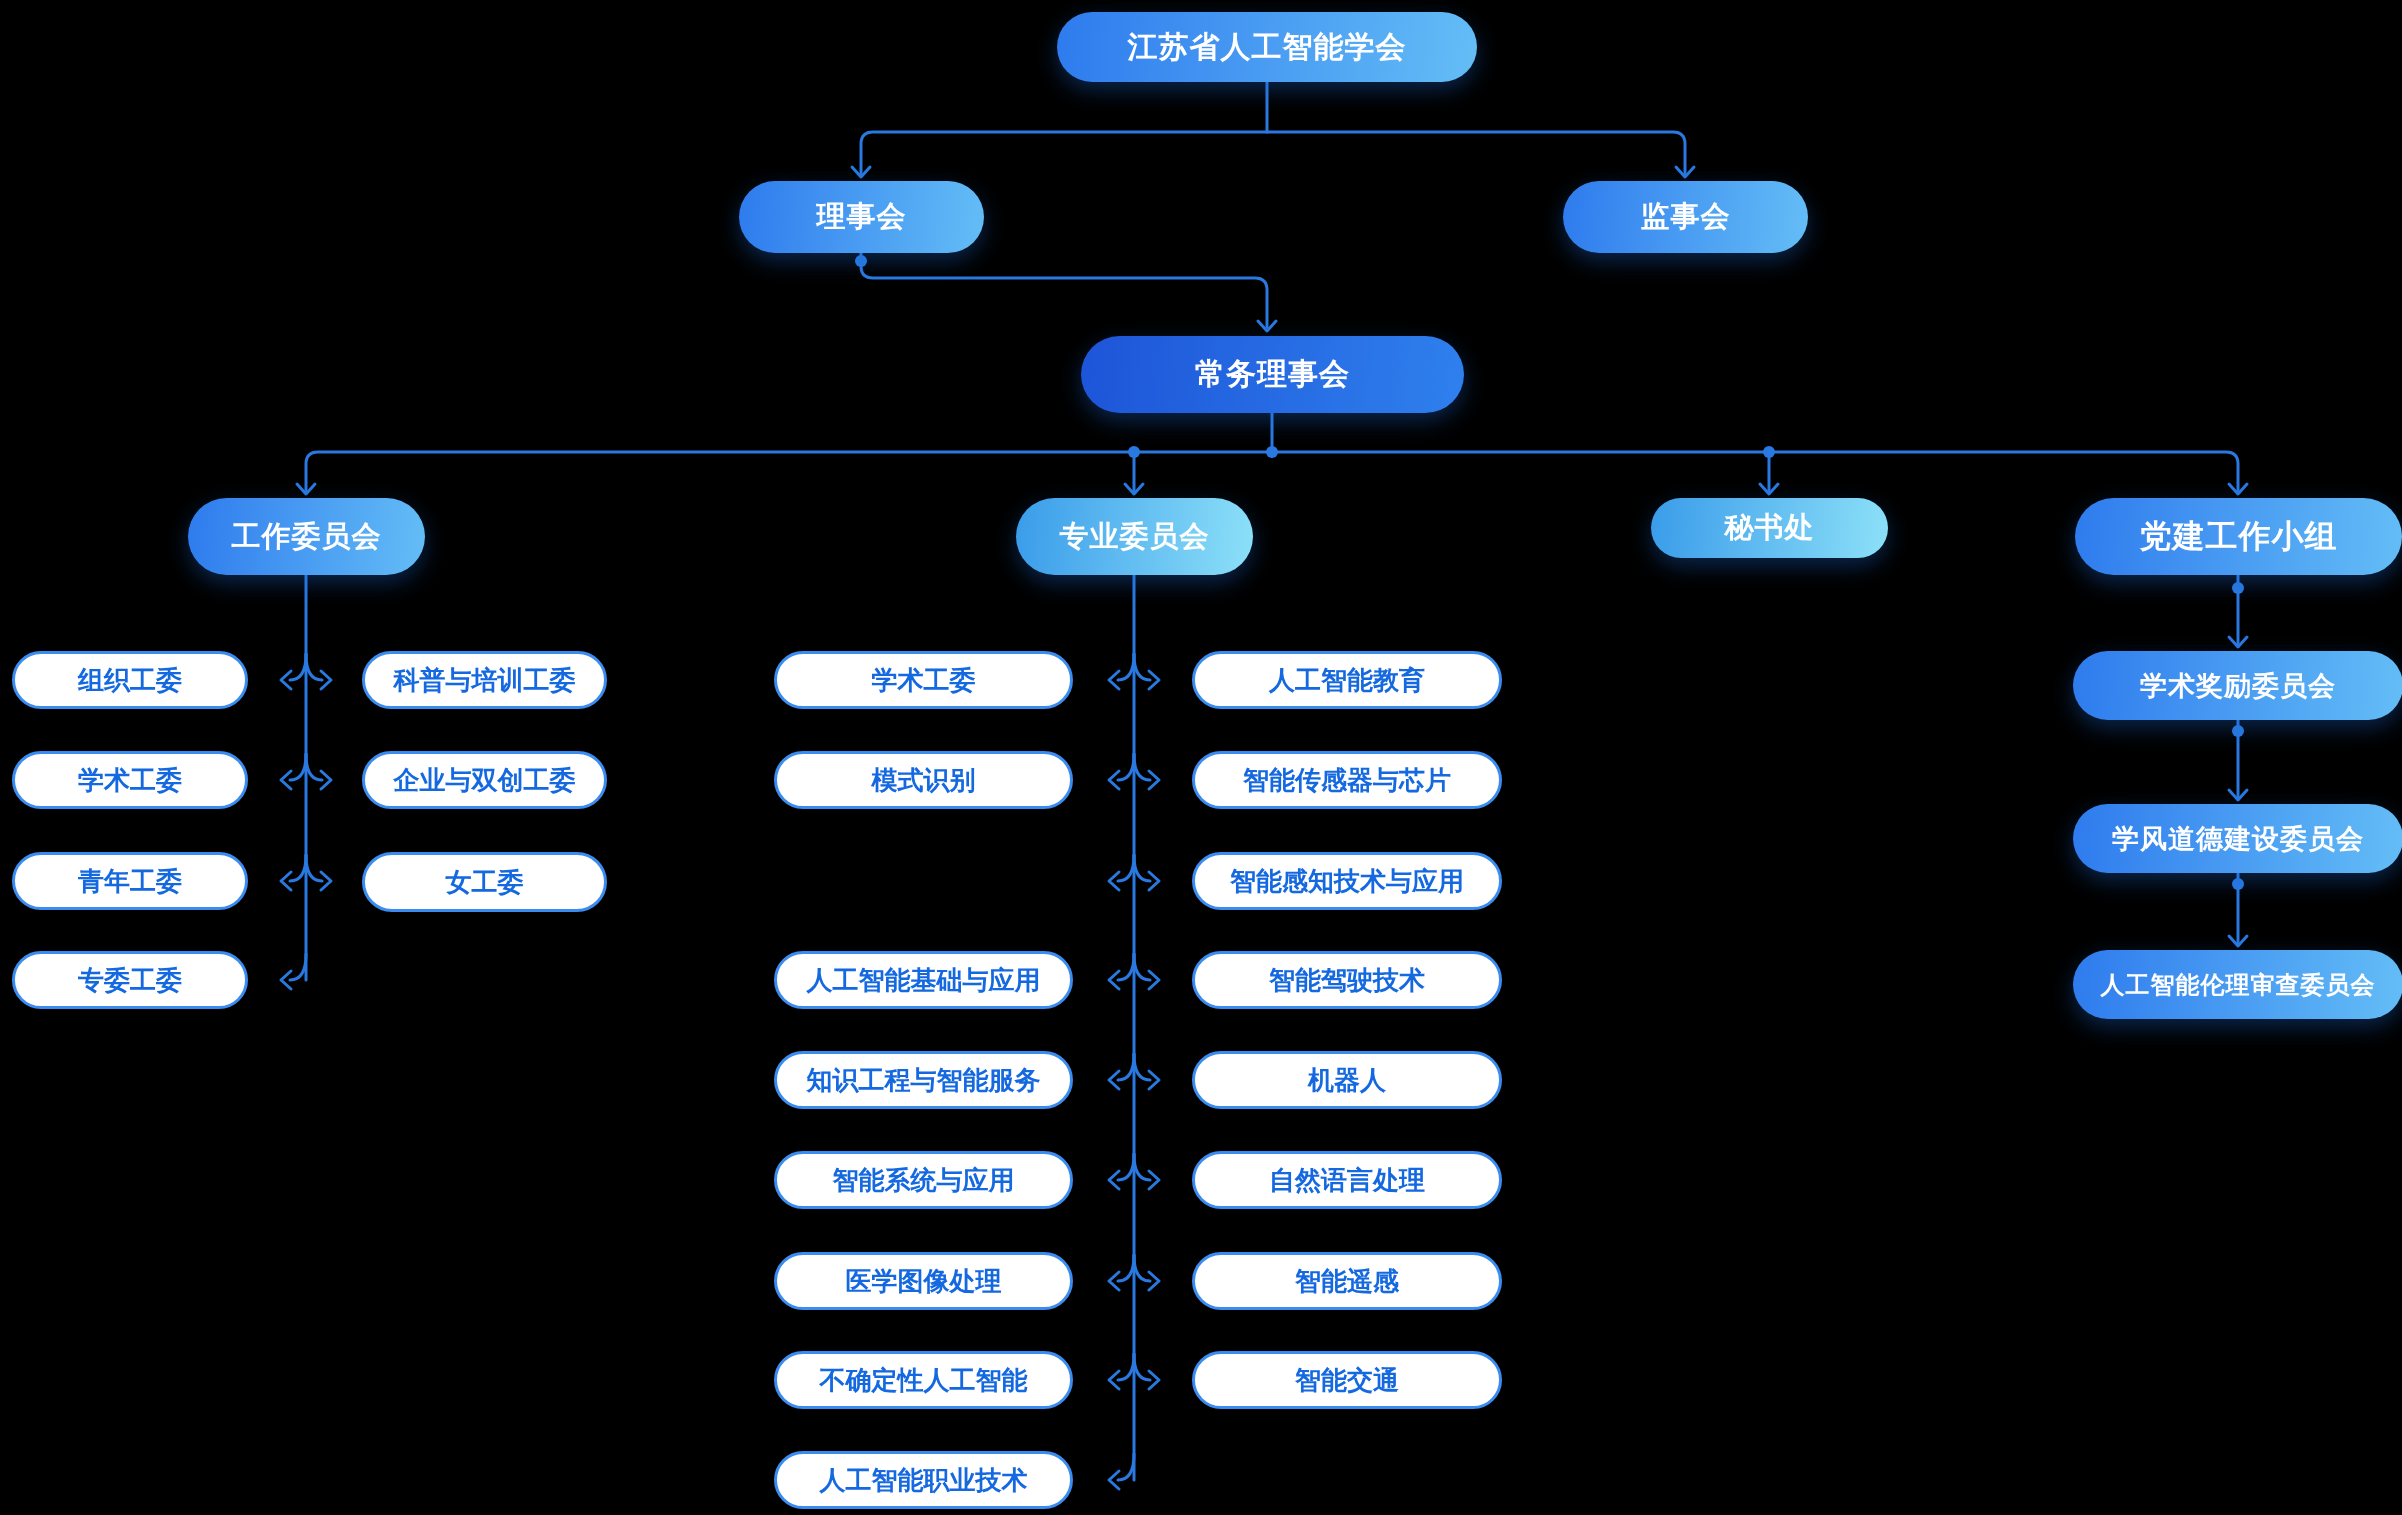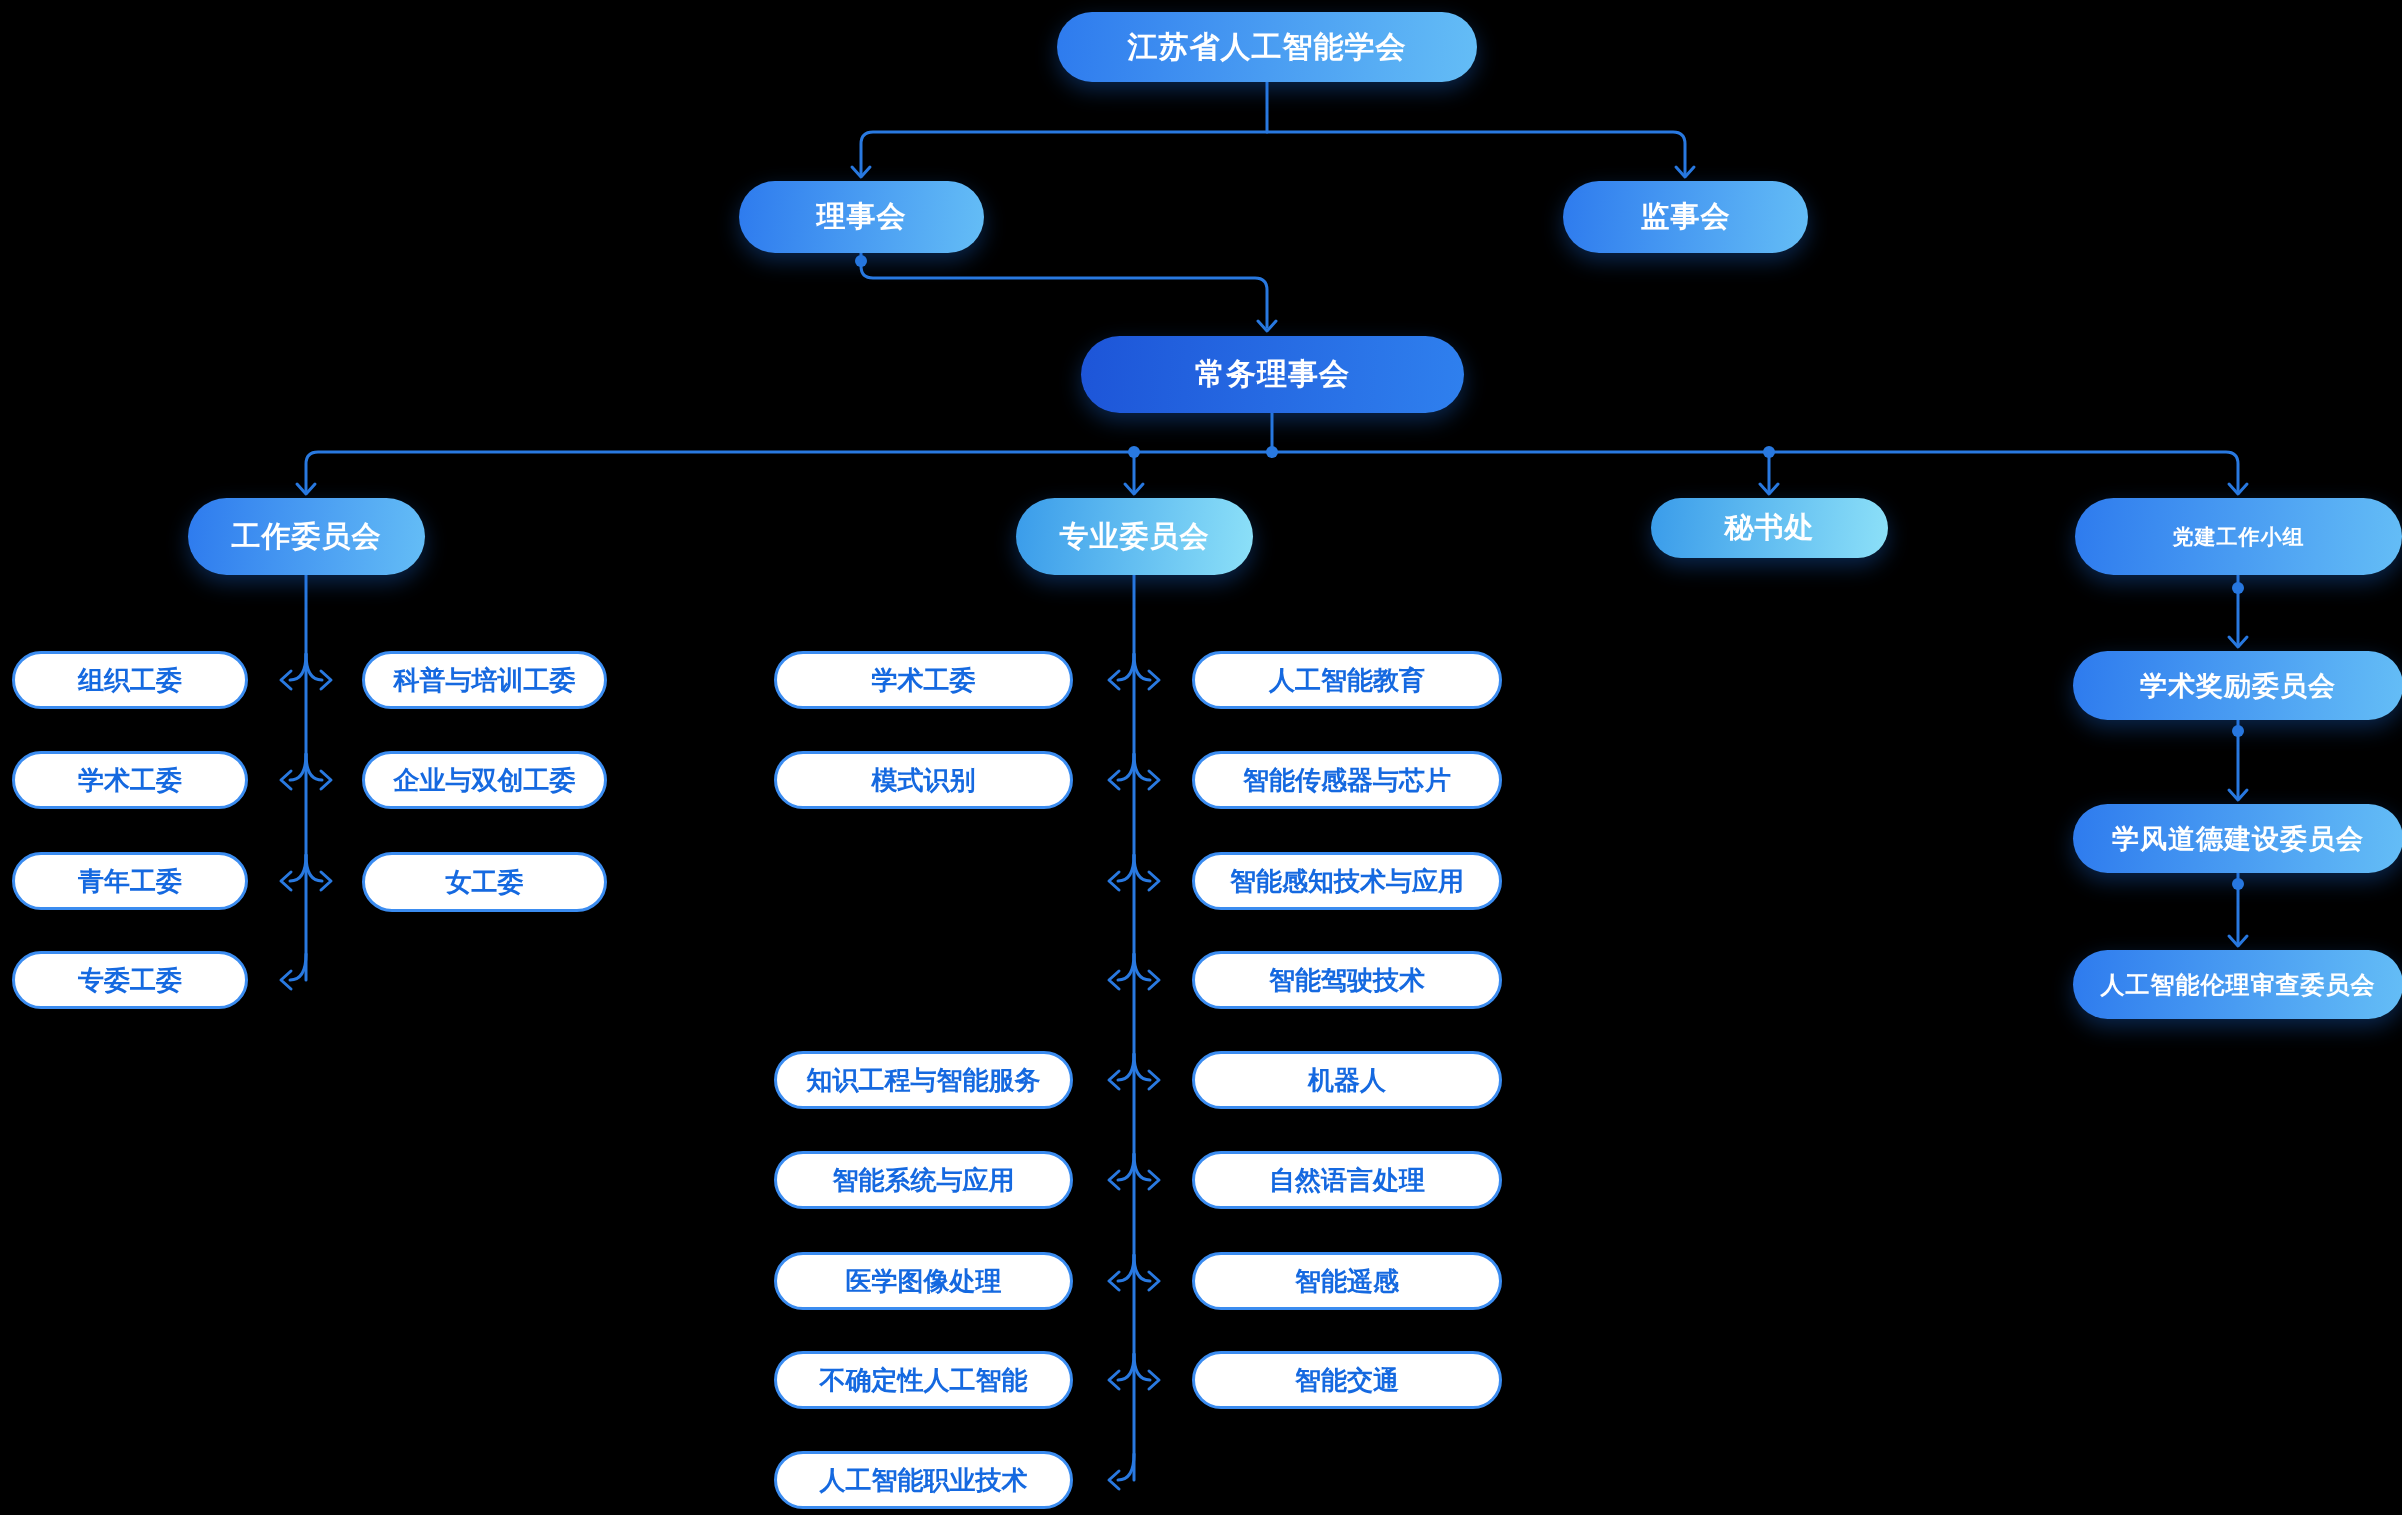--- a/index.html
+++ b/index.html
@@ -148,33 +148,34 @@
   </svg>
 
   <div class="pill head g-blue" style="left:1057px;top:12px;width:420px;height:70px;font-size:30px">江苏省人工智能学会</div>
   <div class="pill head g-blue" style="left:739px;top:181px;width:245px;height:72px;font-size:29px">理事会</div>
   <div class="pill head g-blue" style="left:1563px;top:181px;width:245px;height:72px;font-size:29px">监事会</div>
   <div class="pill head g-dark" style="left:1081px;top:336px;width:383px;height:77px;font-size:30px">常务理事会</div>
 
   <div class="pill head g-blue" style="left:188px;top:498px;width:237px;height:77px;font-size:29px">工作委员会</div>
   <div class="pill head g-cyan" style="left:1016px;top:498px;width:237px;height:77px;font-size:29px">专业委员会</div>
   <div class="pill head g-cyan" style="left:1651px;top:498px;width:237px;height:60px;font-size:29px">秘书处</div>
-  <div class="pill head g-blue" style="left:2075px;top:498px;width:327px;height:77px;font-size:21px">党建工作小组</div>
+  <div class="pill head g-blue" style="left:2075px;top:498px;width:327px;height:77px;font-size:32px">党建工作小组</div>
 
   <div class="pill leaf" style="left:12px;top:651px;width:236px;height:58px">组织工委</div>
   <div class="pill leaf" style="left:12px;top:751px;width:236px;height:58px">学术工委</div>
   <div class="pill leaf" style="left:12px;top:852px;width:236px;height:58px">青年工委</div>
   <div class="pill leaf" style="left:12px;top:951px;width:236px;height:58px">专委工委</div>
 
   <div class="pill leaf" style="left:362px;top:651px;width:245px;height:58px">科普与培训工委</div>
   <div class="pill leaf" style="left:362px;top:751px;width:245px;height:58px">企业与双创工委</div>
   <div class="pill leaf" style="left:362px;top:852px;width:245px;height:60px">女工委</div>
 
   <div class="pill leaf" style="left:774px;top:651px;width:299px;height:58px">学术工委</div>
   <div class="pill leaf" style="left:774px;top:751px;width:299px;height:58px">模式识别</div>
+  <div class="pill leaf" style="left:774px;top:951px;width:299px;height:58px">人工智能基础与应用</div>
   <div class="pill leaf" style="left:774px;top:1051px;width:299px;height:58px">知识工程与智能服务</div>
   <div class="pill leaf" style="left:774px;top:1151px;width:299px;height:58px">智能系统与应用</div>
   <div class="pill leaf" style="left:774px;top:1252px;width:299px;height:58px">医学图像处理</div>
   <div class="pill leaf" style="left:774px;top:1351px;width:299px;height:58px">不确定性人工智能</div>
   <div class="pill leaf" style="left:774px;top:1451px;width:299px;height:58px">人工智能职业技术</div>
 
   <div class="pill leaf" style="left:1192px;top:651px;width:310px;height:58px">人工智能教育</div>
   <div class="pill leaf" style="left:1192px;top:751px;width:310px;height:58px">智能传感器与芯片</div>
   <div class="pill leaf" style="left:1192px;top:852px;width:310px;height:58px">智能感知技术与应用</div>
   <div class="pill leaf" style="left:1192px;top:951px;width:310px;height:58px">智能驾驶技术</div>

